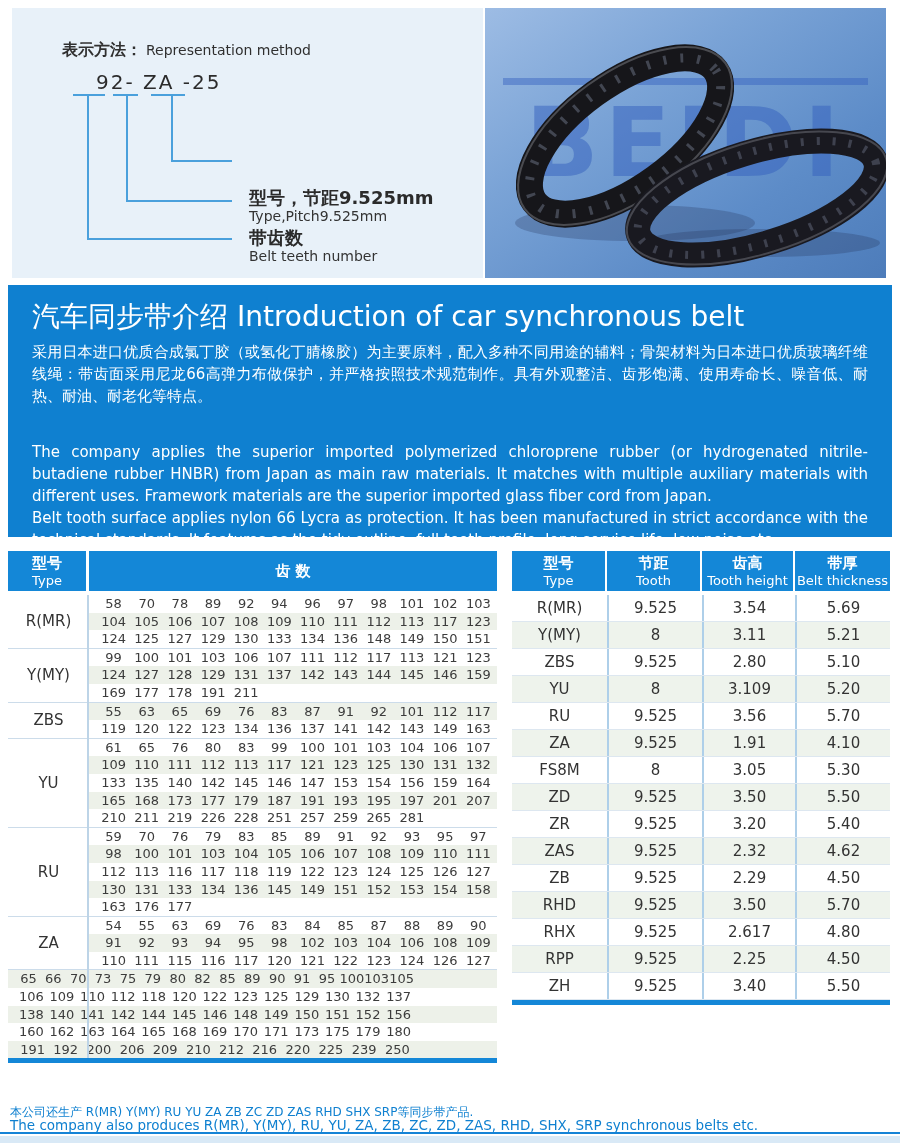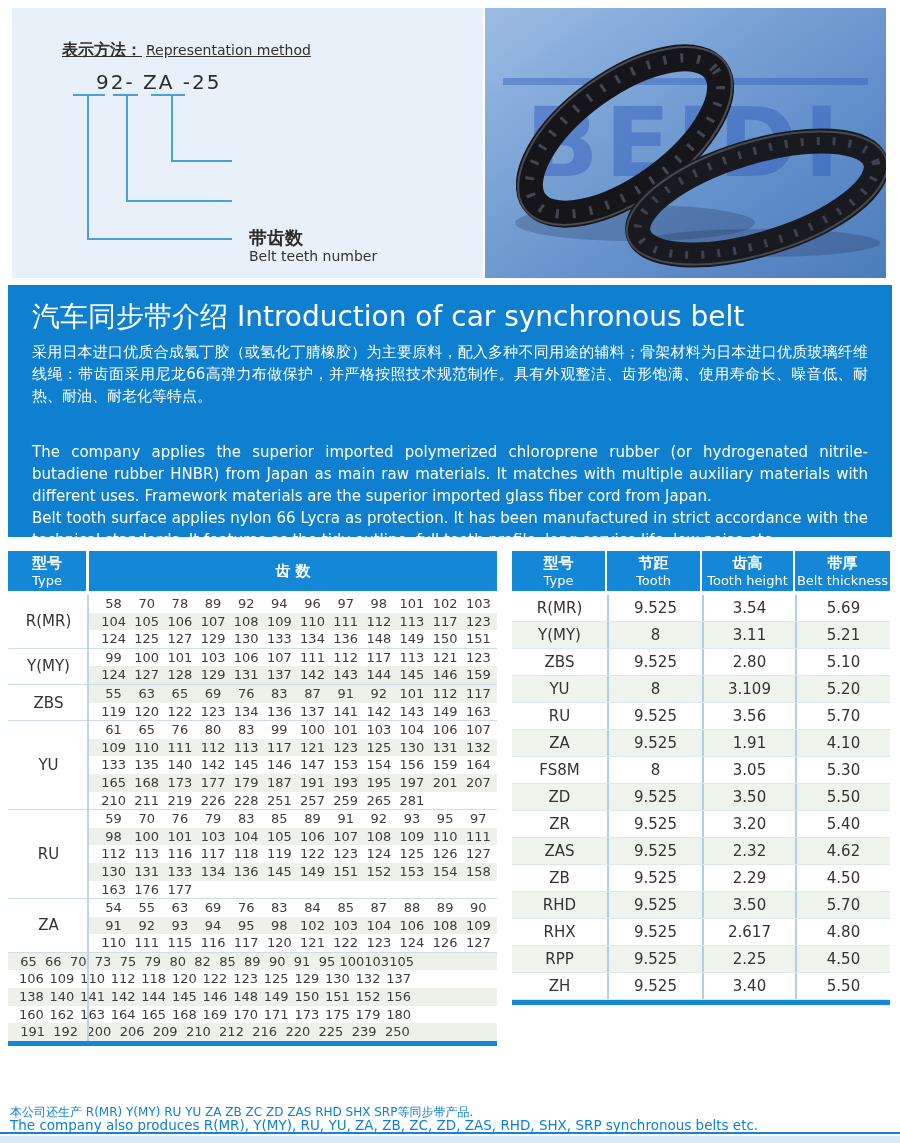--- a/index.html
+++ b/index.html
@@ -3,21 +3,21 @@
 <meta charset="utf-8">
 <style>
   html,body{margin:0;padding:0;}
   body{
     width:900px;height:1143px;position:relative;background:#ffffff;
     font-family:"DejaVu Sans","Liberation Sans",sans-serif;color:#3a3a3a;
     overflow:hidden;
   }
   
   .top-panel{position:absolute;left:12px;top:8px;width:471px;height:270px;background:#e8f1f9;}
-  .rep-heading{position:absolute;left:50px;top:32px;font-size:15px;color:#303030;text-decoration:underline;}
+  .rep-heading{position:absolute;left:50px;top:32px;font-size:15px;color:#303030;}
   .rep-heading .zh{font-weight:bold;font-size:16px;}
   .rep-heading .en{font-size:14px;margin-left:4px;}
   .rep-code{position:absolute;left:84px;top:62px;font-size:20px;color:#2b2b2b;letter-spacing:2px;}
   .pline{position:absolute;background:#4aa0dc;}
   .rep-label{position:absolute;left:237px;color:#2b2b2b;}
   .rep-label .zh{font-size:18px;font-weight:bold;display:block;line-height:20px;}
   .rep-label .en{font-size:14px;display:block;line-height:16px;color:#333;}
   
   .photo{position:absolute;left:485px;top:8px;width:401px;height:270px;overflow:hidden;
     background:linear-gradient(145deg,#9dbce4 0%,#7aa3d6 35%,#5d8cc8 70%,#4d7cba 100%);}
@@ -85,20 +85,24 @@
   <div class="pline" style="left:61px;top:86px;width:32px;height:2px;"></div>
   <div class="pline" style="left:101px;top:86px;width:25px;height:2px;"></div>
   <div class="pline" style="left:139px;top:86px;width:34px;height:2px;"></div>
   <div class="pline" style="left:75px;top:86px;width:2px;height:146px;"></div>
   <div class="pline" style="left:114px;top:86px;width:2px;height:108px;"></div>
   <div class="pline" style="left:159px;top:86px;width:2px;height:68px;"></div>
   <div class="pline" style="left:159px;top:152px;width:61px;height:2px;"></div>
   <div class="pline" style="left:114px;top:192px;width:106px;height:2px;"></div>
   <div class="pline" style="left:75px;top:230px;width:145px;height:2px;"></div>
 
+  <div class="rep-label" style="top:180px;">
+    <span class="zh">型号，节距9.525mm</span>
+    <span class="en">Type,Pitch9.525mm</span>
+  </div>
   <div class="rep-label" style="top:220px;">
     <span class="zh">带齿数</span>
     <span class="en">Belt teeth number</span>
   </div>
 </div>
 
 <div class="photo">
   <div class="watermark-bar"></div>
   <div class="watermark">BEIDI</div>
   <svg width="401" height="270" viewBox="0 0 401 270">
@@ -142,20 +146,21 @@
           <div class="num-line"><span class="num-cell" style="width: 33.17px;">58</span><span class="num-cell" style="width: 33.17px;">70</span><span class="num-cell" style="width: 33.17px;">78</span><span class="num-cell" style="width: 33.17px;">89</span><span class="num-cell" style="width: 33.17px;">92</span><span class="num-cell" style="width: 33.17px;">94</span><span class="num-cell" style="width: 33.17px;">96</span><span class="num-cell" style="width: 33.17px;">97</span><span class="num-cell" style="width: 33.17px;">98</span><span class="num-cell" style="width: 33.17px;">101</span><span class="num-cell" style="width: 33.17px;">102</span><span class="num-cell" style="width: 33.17px;">103</span></div>
           <div class="num-line shaded"><span class="num-cell" style="width: 33.17px;">104</span><span class="num-cell" style="width: 33.17px;">105</span><span class="num-cell" style="width: 33.17px;">106</span><span class="num-cell" style="width: 33.17px;">107</span><span class="num-cell" style="width: 33.17px;">108</span><span class="num-cell" style="width: 33.17px;">109</span><span class="num-cell" style="width: 33.17px;">110</span><span class="num-cell" style="width: 33.17px;">111</span><span class="num-cell" style="width: 33.17px;">112</span><span class="num-cell" style="width: 33.17px;">113</span><span class="num-cell" style="width: 33.17px;">117</span><span class="num-cell" style="width: 33.17px;">123</span></div>
           <div class="num-line"><span class="num-cell" style="width: 33.17px;">124</span><span class="num-cell" style="width: 33.17px;">125</span><span class="num-cell" style="width: 33.17px;">127</span><span class="num-cell" style="width: 33.17px;">129</span><span class="num-cell" style="width: 33.17px;">130</span><span class="num-cell" style="width: 33.17px;">133</span><span class="num-cell" style="width: 33.17px;">134</span><span class="num-cell" style="width: 33.17px;">136</span><span class="num-cell" style="width: 33.17px;">148</span><span class="num-cell" style="width: 33.17px;">149</span><span class="num-cell" style="width: 33.17px;">150</span><span class="num-cell" style="width: 33.17px;">151</span></div>
         </div>
       </div>
       <div class="group-row">
         <div class="group-type">Y(MY)</div>
         <div class="group-lines">
           <div class="num-line"><span class="num-cell" style="width: 33.17px;">99</span><span class="num-cell" style="width: 33.17px;">100</span><span class="num-cell" style="width: 33.17px;">101</span><span class="num-cell" style="width: 33.17px;">103</span><span class="num-cell" style="width: 33.17px;">106</span><span class="num-cell" style="width: 33.17px;">107</span><span class="num-cell" style="width: 33.17px;">111</span><span class="num-cell" style="width: 33.17px;">112</span><span class="num-cell" style="width: 33.17px;">117</span><span class="num-cell" style="width: 33.17px;">113</span><span class="num-cell" style="width: 33.17px;">121</span><span class="num-cell" style="width: 33.17px;">123</span></div>
           <div class="num-line shaded"><span class="num-cell" style="width: 33.17px;">124</span><span class="num-cell" style="width: 33.17px;">127</span><span class="num-cell" style="width: 33.17px;">128</span><span class="num-cell" style="width: 33.17px;">129</span><span class="num-cell" style="width: 33.17px;">131</span><span class="num-cell" style="width: 33.17px;">137</span><span class="num-cell" style="width: 33.17px;">142</span><span class="num-cell" style="width: 33.17px;">143</span><span class="num-cell" style="width: 33.17px;">144</span><span class="num-cell" style="width: 33.17px;">145</span><span class="num-cell" style="width: 33.17px;">146</span><span class="num-cell" style="width: 33.17px;">159</span></div>
+          <div class="num-line"><span class="num-cell" style="width: 33.17px;">169</span><span class="num-cell" style="width: 33.17px;">177</span><span class="num-cell" style="width: 33.17px;">178</span><span class="num-cell" style="width: 33.17px;">191</span><span class="num-cell" style="width: 33.17px;">211</span></div>
         </div>
       </div>
       <div class="group-row">
         <div class="group-type">ZBS</div>
         <div class="group-lines">
           <div class="num-line shaded"><span class="num-cell" style="width: 33.17px;">55</span><span class="num-cell" style="width: 33.17px;">63</span><span class="num-cell" style="width: 33.17px;">65</span><span class="num-cell" style="width: 33.17px;">69</span><span class="num-cell" style="width: 33.17px;">76</span><span class="num-cell" style="width: 33.17px;">83</span><span class="num-cell" style="width: 33.17px;">87</span><span class="num-cell" style="width: 33.17px;">91</span><span class="num-cell" style="width: 33.17px;">92</span><span class="num-cell" style="width: 33.17px;">101</span><span class="num-cell" style="width: 33.17px;">112</span><span class="num-cell" style="width: 33.17px;">117</span></div>
           <div class="num-line"><span class="num-cell" style="width: 33.17px;">119</span><span class="num-cell" style="width: 33.17px;">120</span><span class="num-cell" style="width: 33.17px;">122</span><span class="num-cell" style="width: 33.17px;">123</span><span class="num-cell" style="width: 33.17px;">134</span><span class="num-cell" style="width: 33.17px;">136</span><span class="num-cell" style="width: 33.17px;">137</span><span class="num-cell" style="width: 33.17px;">141</span><span class="num-cell" style="width: 33.17px;">142</span><span class="num-cell" style="width: 33.17px;">143</span><span class="num-cell" style="width: 33.17px;">149</span><span class="num-cell" style="width: 33.17px;">163</span></div>
         </div>
       </div>
       <div class="group-row">

